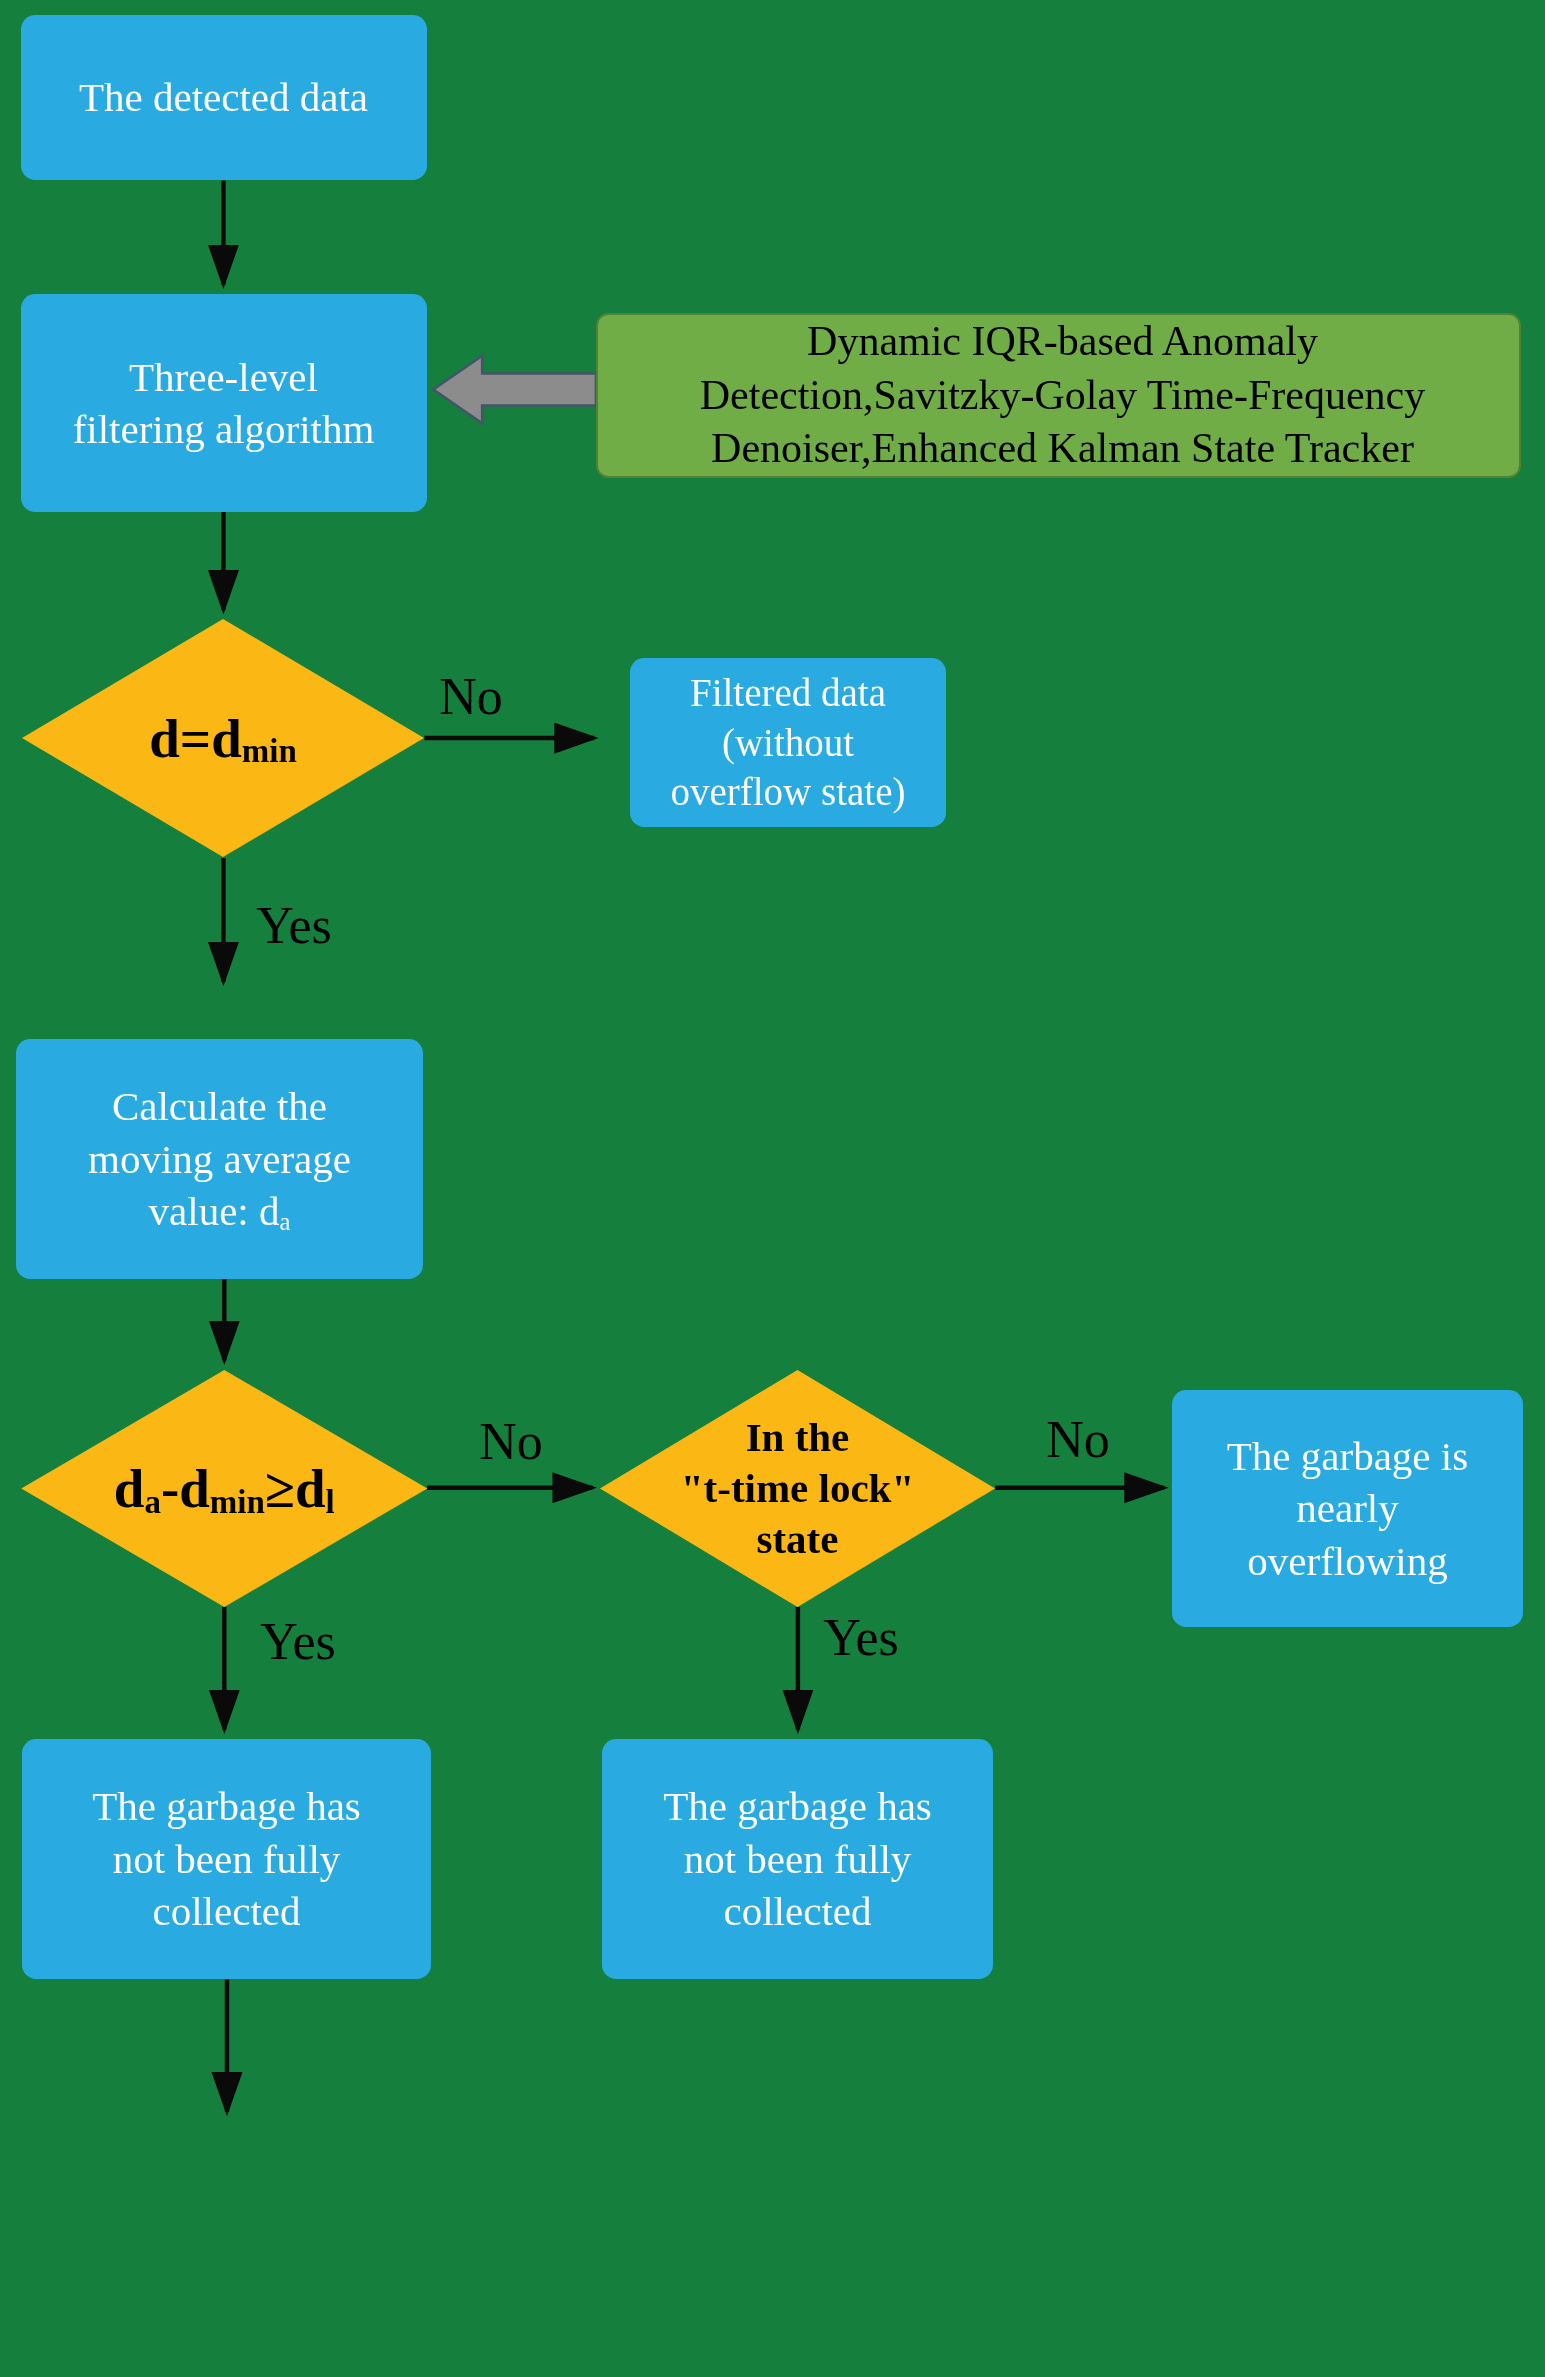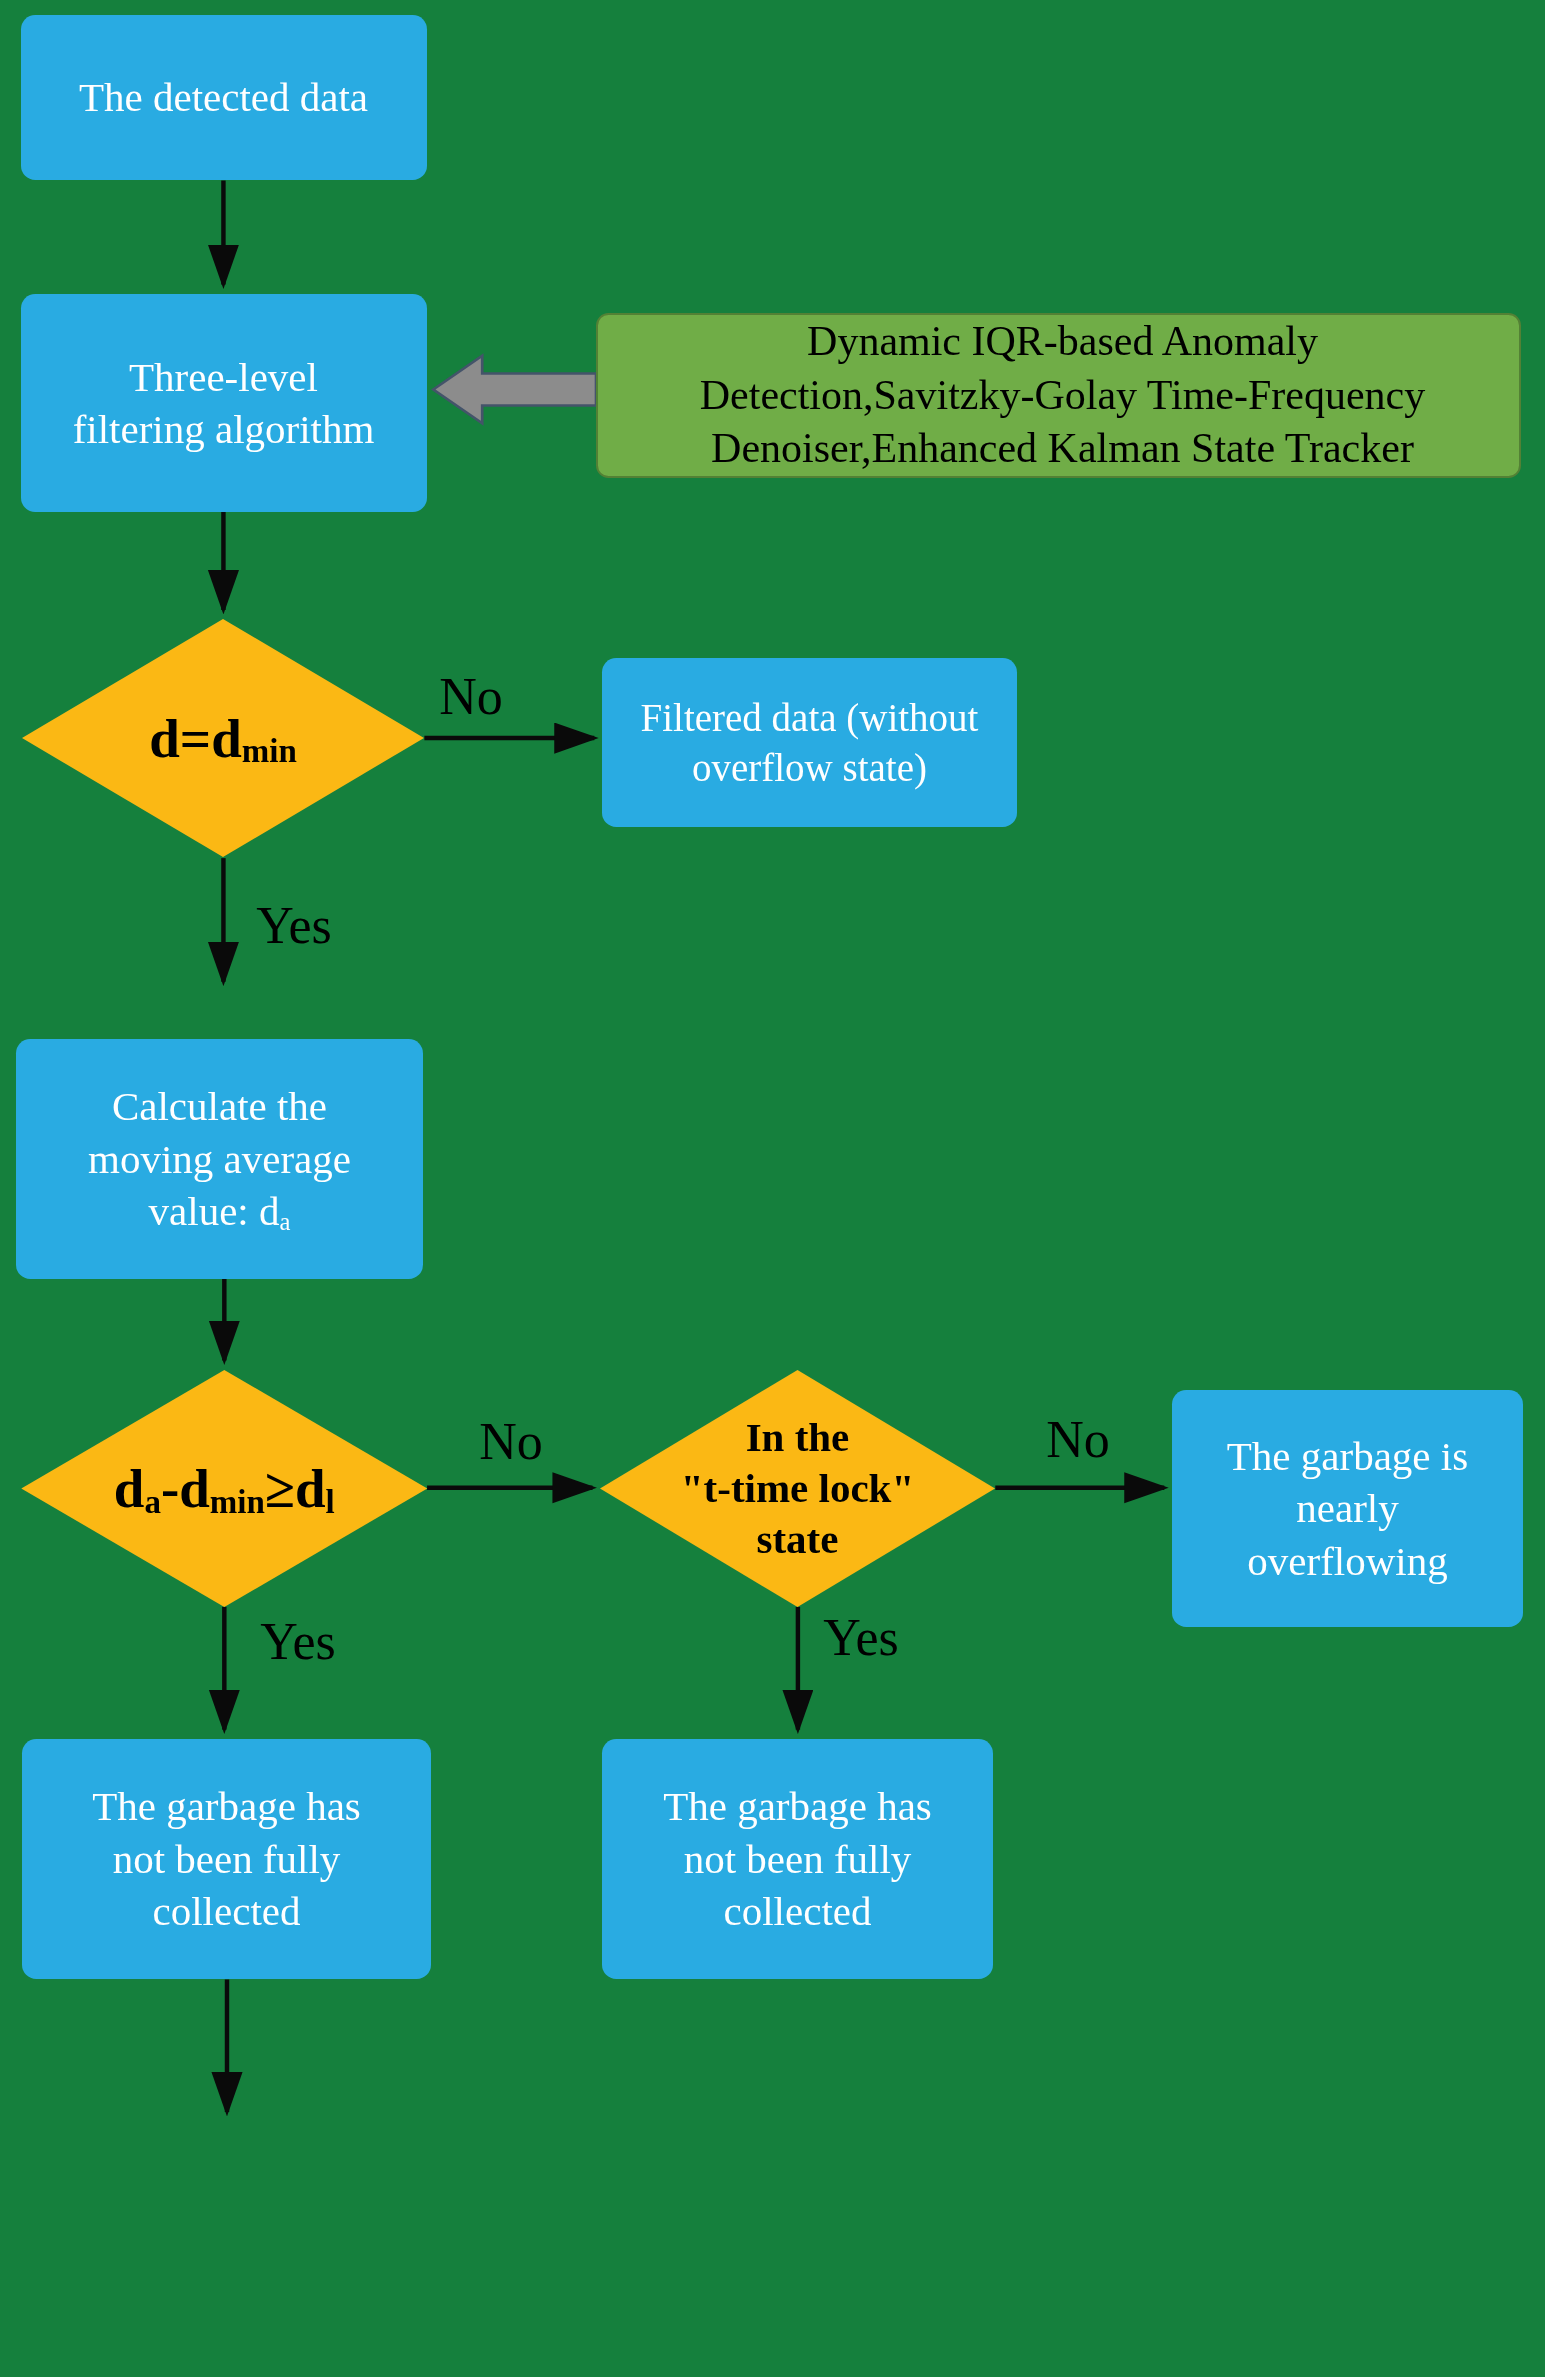--- a/index.html
+++ b/index.html
@@ -73,21 +73,21 @@
     <span class="line">Detection,Savitzky-Golay Time-Frequency</span>
     <span class="line">Denoiser,Enhanced Kalman State Tracker</span>
   </div>
 
   <div class="node diamond" style="left:22px;top:619px;width:402px;height:238px;">
     <span class="formula">
       <span>d=d</span><span class="sb">min</span>
     </span>
   </div>
 
-  <div class="node blue" style="left:602px;top:658px;width:415px;height:169px;font-size:39px;">
+  <div class="node blue" style="left:630px;top:658px;width:316px;height:169px;font-size:39px;">
     <span class="line">Filtered data (without</span>
     <span class="line">overflow state)</span>
   </div>
 
   <div class="node blue" style="left:16px;top:991px;width:407px;height:240px;margin-top:48px;">
     <span class="line">Calculate the</span>
     <span class="line">moving average</span>
     <span class="line">
       <span>value: d</span><span class="sb">a</span>
     </span>

